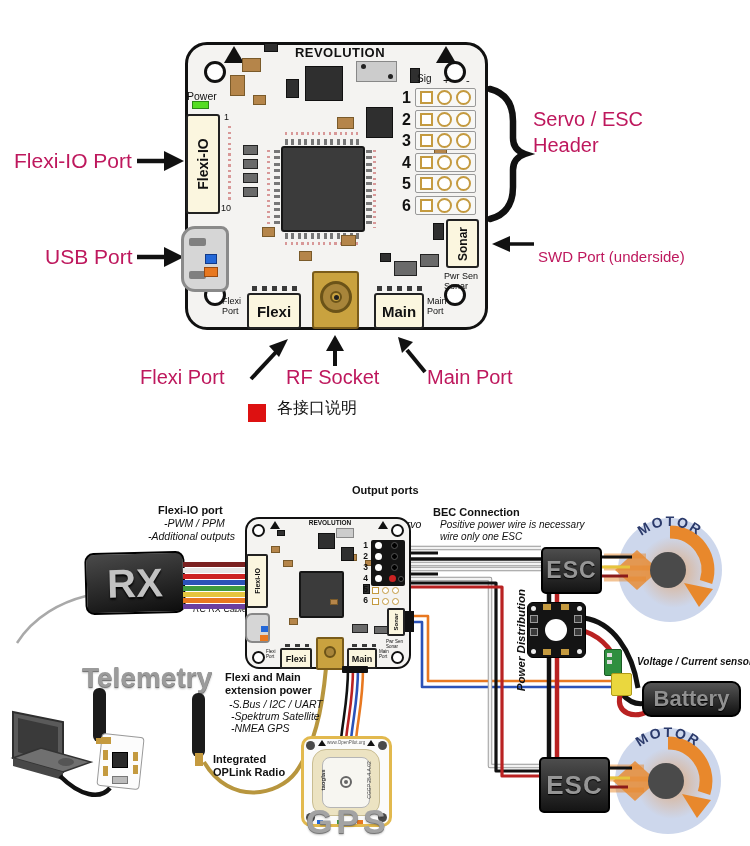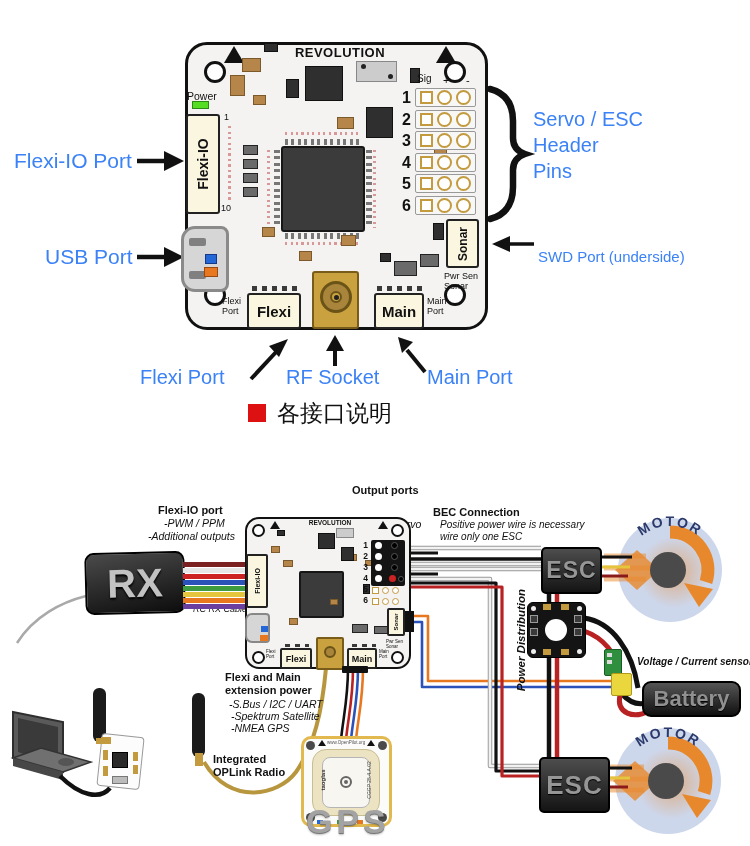--- a/index.html
+++ b/index.html
@@ -1,19 +1,19 @@
 <!DOCTYPE html>
 <html><head>
 <meta charset="utf-8">
 <style>
 *{margin:0;padding:0;box-sizing:border-box}
 html,body{background:#fff}
 #stage{position:relative;width:750px;height:846px;background:#fff;font-family:"Liberation Sans",sans-serif;overflow:hidden;color:#111}
 .a{position:absolute}
-.lbl{position:absolute;color:#3b82f6;font-size:20px;white-space:nowrap}
+.lbl{position:absolute;color:#be185d;font-size:20px;white-space:nowrap}
 .conn{position:absolute;background:#fbf6df;border:2.5px solid #222;border-radius:3px}
 .vlabel{position:absolute;left:50%;top:50%;transform:translate(-50%,-50%) rotate(-90deg);font-weight:bold;white-space:nowrap;color:#111}
 .hole{position:absolute;border-radius:50%;background:#fff;border:3px solid #111}
 .hole.sm{border-width:2px}
 .tri{position:absolute;width:0;height:0;border-left:10px solid transparent;border-right:10px solid transparent;border-bottom:17px solid #111}
 .tri.sm{border-left-width:5px;border-right-width:5px;border-bottom-width:8px}
 .tri.xs{border-left-width:4px;border-right-width:4px;border-bottom-width:6px}
 .tan{position:absolute;background:#b5854a;border:1px solid #7a5a2a}
 .dk{position:absolute;background:#2f2f2f;border:1px solid #111}
 .gy{position:absolute;background:#6a6a6a;border:1px solid #222}
@@ -317,29 +317,28 @@
 <div class="a" style="left:427px;top:296px;font-size:9px;line-height:10px">
       <div>Main</div>
       <div>Port</div>
     </div>
 
 <div class="lbl" style="left:14px;top:149px;font-size:21px">Flexi-IO Port</div>
 <div class="lbl" style="left:45px;top:245px;font-size:21px">USB Port</div>
 <div class="lbl" style="left:533px;top:106px;line-height:26px">
       <div>Servo / ESC</div>
       <div>Header</div>
-      <div>Pins</div>
     </div>
 <div class="lbl" style="left:538px;top:248px;font-size:15px">SWD Port (underside)</div>
 <div class="lbl" style="left:140px;top:366px">Flexi Port</div>
 <div class="lbl" style="left:286px;top:366px">RF Socket</div>
 <div class="lbl" style="left:427px;top:366px">Main Port</div>
 
 <div class="a" style="left:248px;top:404px;width:18px;height:18px;background:#dd1111"></div>
-<div class="a" style="left:277px;top:398px;font-size:23px">各接口说明</div>
+<div class="a" style="left:277px;top:398px;font-size:16px">各接口说明</div>
 
 <div class="note-b" style="left:158px;top:504px">Flexi-IO port</div>
 <div class="note-i" style="left:164px;top:517px">-PWM / PPM</div>
 <div class="note-i" style="left:148px;top:530px">-Additional outputs</div>
 <div class="note-b" style="left:352px;top:484px">Output ports</div>
 <div class="note-i" style="left:360px;top:518px">-ESC / Servo</div>
 <div class="note-b" style="left:433px;top:506px">BEC Connection</div>
 <div class="note-i" style="left:440px;top:519px;font-size:10px">Positive power wire is necessary</div>
 <div class="note-i" style="left:440px;top:531px;font-size:10px">wire only one ESC</div>
 <div class="note-b" style="left:225px;top:671px">Flexi and Main</div>
@@ -479,20 +478,21 @@
 
 <div class="a" style="left:604px;top:649px;width:18px;height:27px;background:#2f8f3f;border:1px solid #1a5a24;border-radius:2px"></div>
 <div class="a" style="left:607px;top:653px;width:5px;height:4px;background:#ddd"></div>
 <div class="a" style="left:607px;top:660px;width:5px;height:4px;background:#ddd"></div>
 <div class="a" style="left:611px;top:673px;width:21px;height:23px;background:#ead73e;border:1px solid #b09a18;border-radius:2px"></div>
 
 <div class="a" style="left:642px;top:681px;width:99px;height:36px;background:linear-gradient(180deg,#555,#111);border:2px solid #000;border-radius:9px;display:flex;align-items:center;justify-content:center">
       <span style="font-size:22px;font-weight:bold;color:#909090;text-shadow:0 1px 1px #000">Battery</span>
     </div>
 
+<div class="gtxt" style="left:82px;top:662px;font-size:28px">Telemetry</div>
 <div class="a" style="left:93px;top:688px;width:13px;height:54px;background:#1b1b1b;border-radius:6px"></div>
 <div class="a" style="left:96px;top:738px;width:7px;height:6px;background:#c49a3f"></div>
 <div class="a" style="left:99px;top:735px;width:43px;height:53px;background:#fcfcfc;border:1.5px solid #999;border-radius:4px;transform:rotate(6deg)"></div>
 <div class="a" style="left:101px;top:737px;width:10px;height:7px;background:#c49a3f"></div>
 <div class="a" style="left:112px;top:752px;width:16px;height:16px;background:#2a2a2a;border:1px solid #000"></div>
 <div class="a" style="left:103px;top:750px;width:5px;height:10px;background:#c49a3f"></div>
 <div class="a" style="left:103px;top:766px;width:5px;height:10px;background:#c49a3f"></div>
 <div class="a" style="left:133px;top:752px;width:5px;height:9px;background:#c49a3f"></div>
 <div class="a" style="left:133px;top:765px;width:5px;height:9px;background:#c49a3f"></div>
 <div class="a" style="left:112px;top:776px;width:16px;height:8px;background:#bbb;border:1px solid #777"></div>

